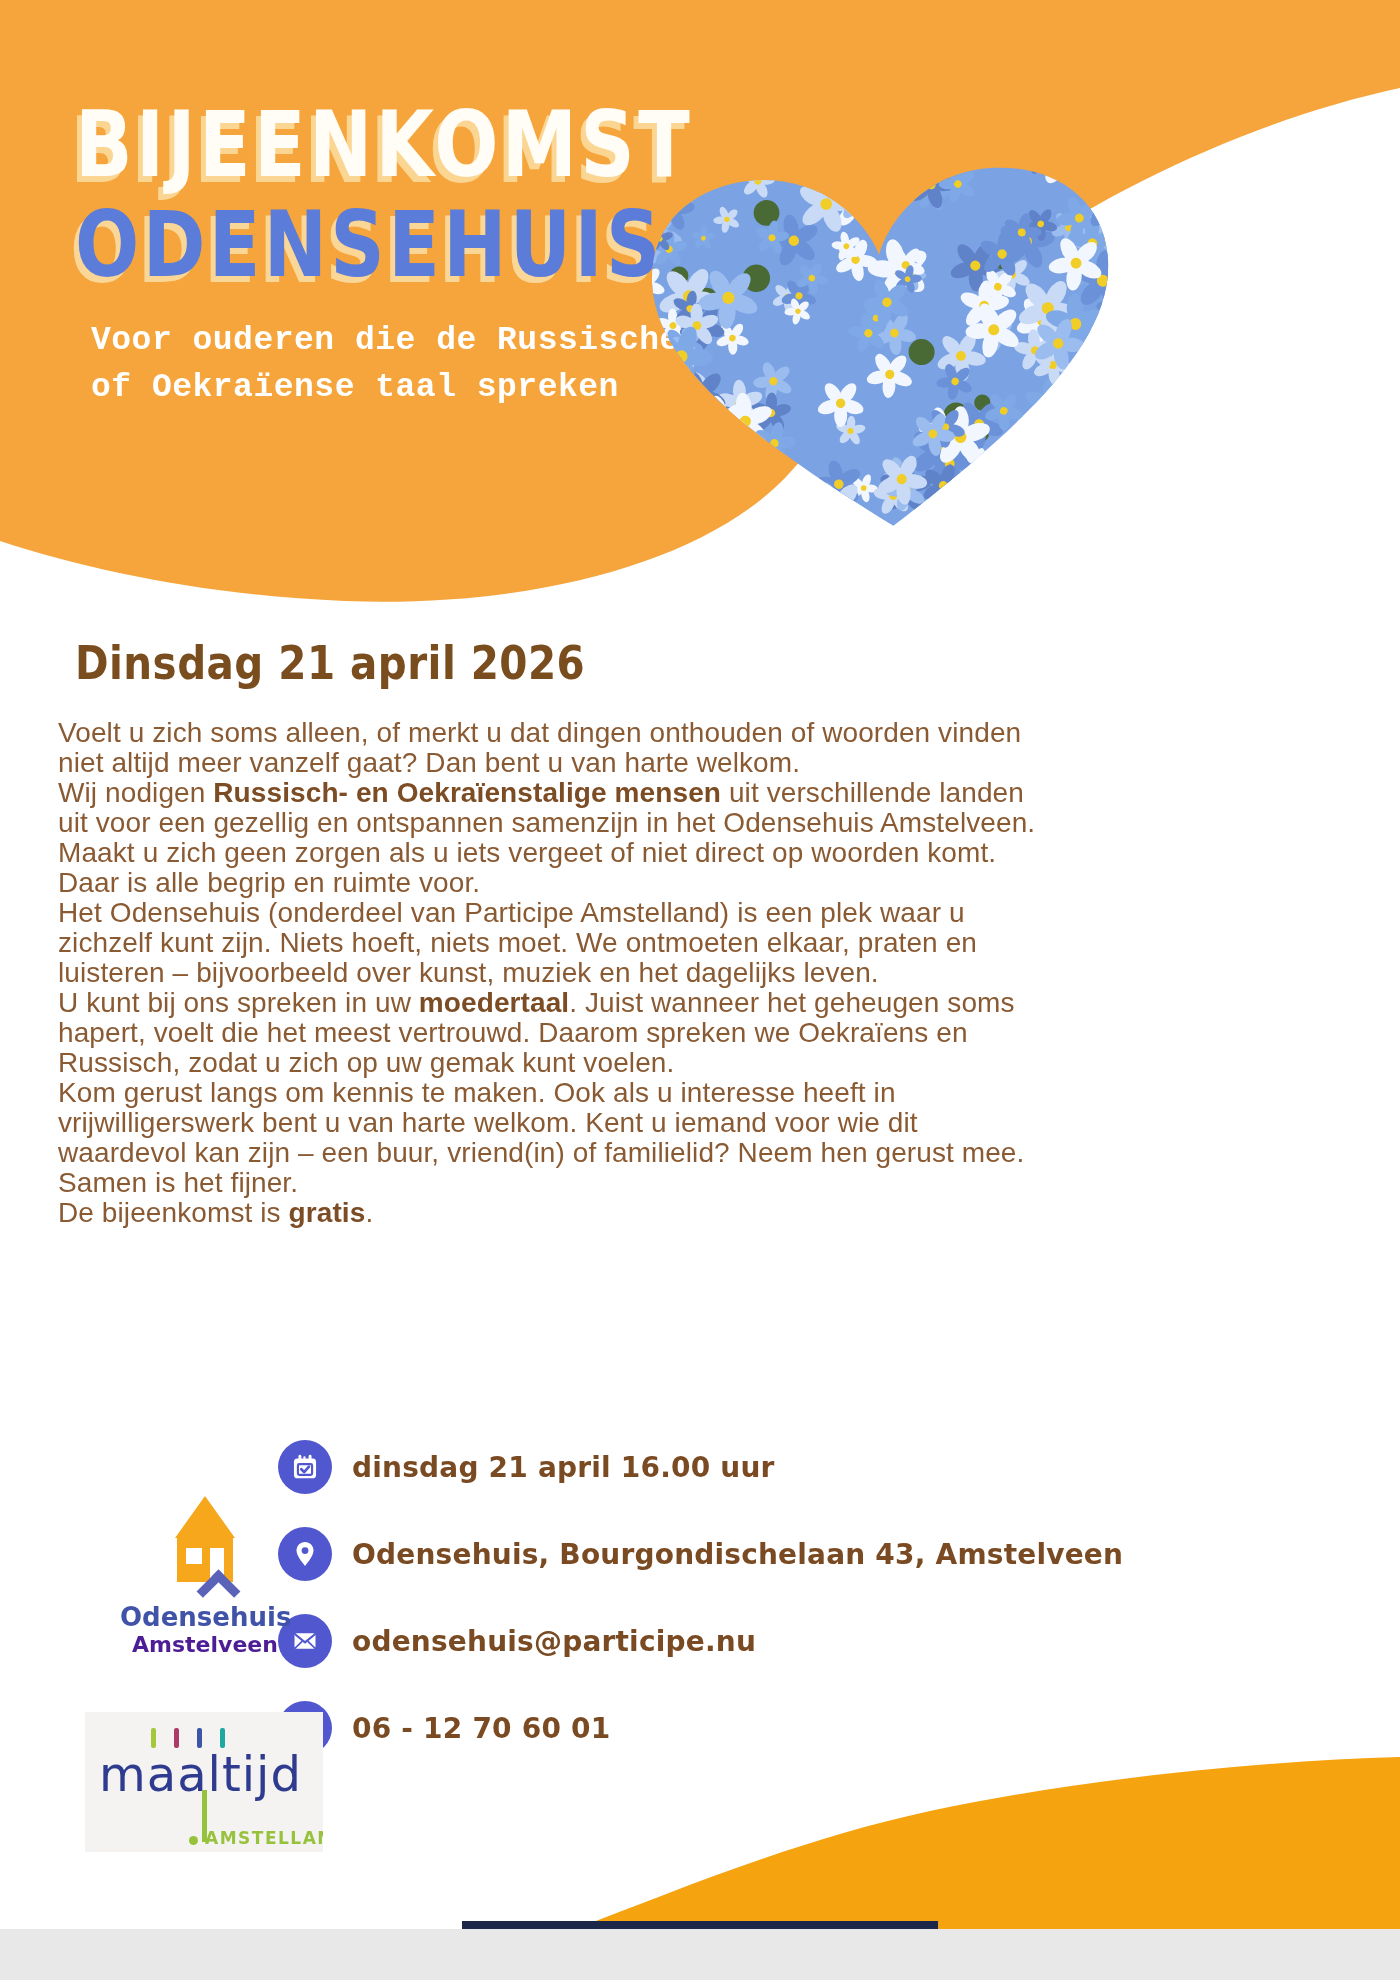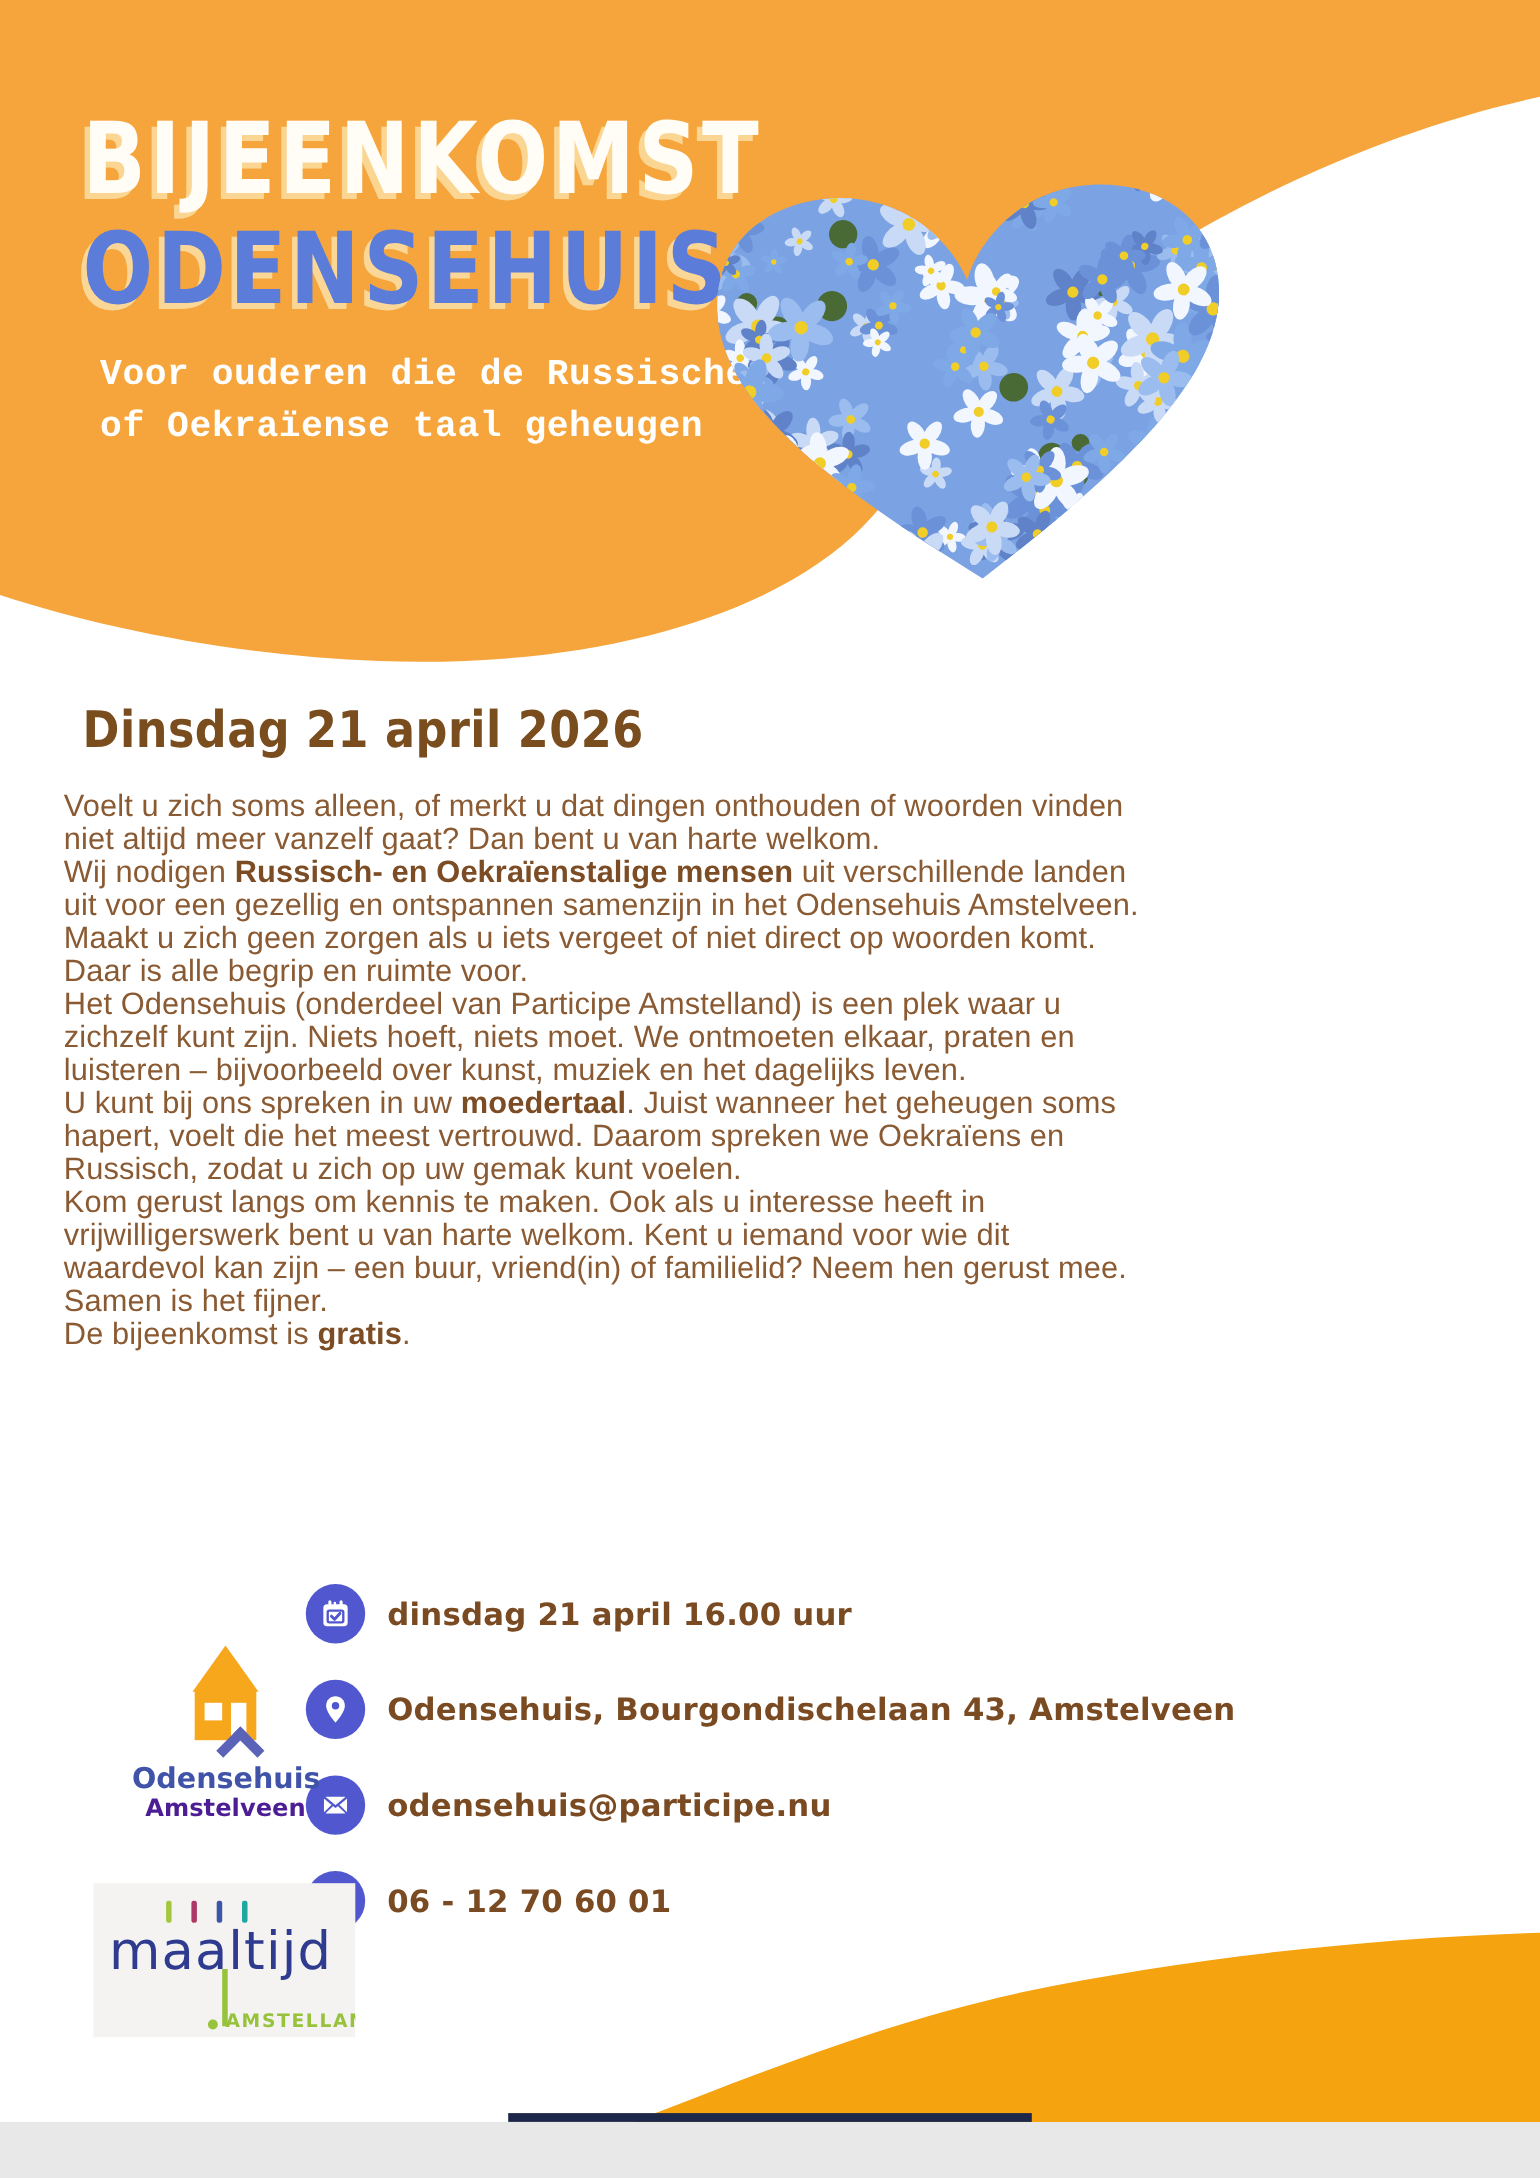--- a/index.html
+++ b/index.html
@@ -102,21 +102,21 @@
   <svg class="header-wave" viewBox="0 0 1400 620" preserveAspectRatio="none" aria-hidden="true">
     <path d="M0,0 H1400 V88 C1250,120 1075,200 935,315 C870,370 835,425 785,478 C705,560 540,608 345,601 C215,596 95,572 0,541 Z" fill="#F5A53B"></path>
   </svg>
 
   <div class="title-block">
     <h1 class="title-line title-1">BIJEENKOMST</h1>
     <h1 class="title-line title-2">ODENSEHUIS</h1>
   </div>
   <p class="subtitle">
     <span>Voor ouderen die de Russische</span><br>
-    <span>of Oekraïense taal geheugen</span>
+    <span>of Oekraïense taal spreken</span>
   </p>
 
   <div class="heart-wrap">
     <svg id="heartSvg" viewBox="0 0 500 380" width="492" height="378" aria-hidden="true">
       <defs>
         <clipPath id="heartClip">
           <path d="M250,372 C120,282 18,200 18,114 C18,50 70,14 130,14 C192,14 236,56 250,96 C264,56 308,14 370,14 C430,14 482,50 482,114 C482,200 380,282 250,372 Z"></path>
         </clipPath>
       </defs>
       <path d="M250,372 C120,282 18,200 18,114 C18,50 70,14 130,14 C192,14 236,56 250,96 C264,56 308,14 370,14 C430,14 482,50 482,114 C482,200 380,282 250,372 Z" fill="#7ba3e3"></path>

